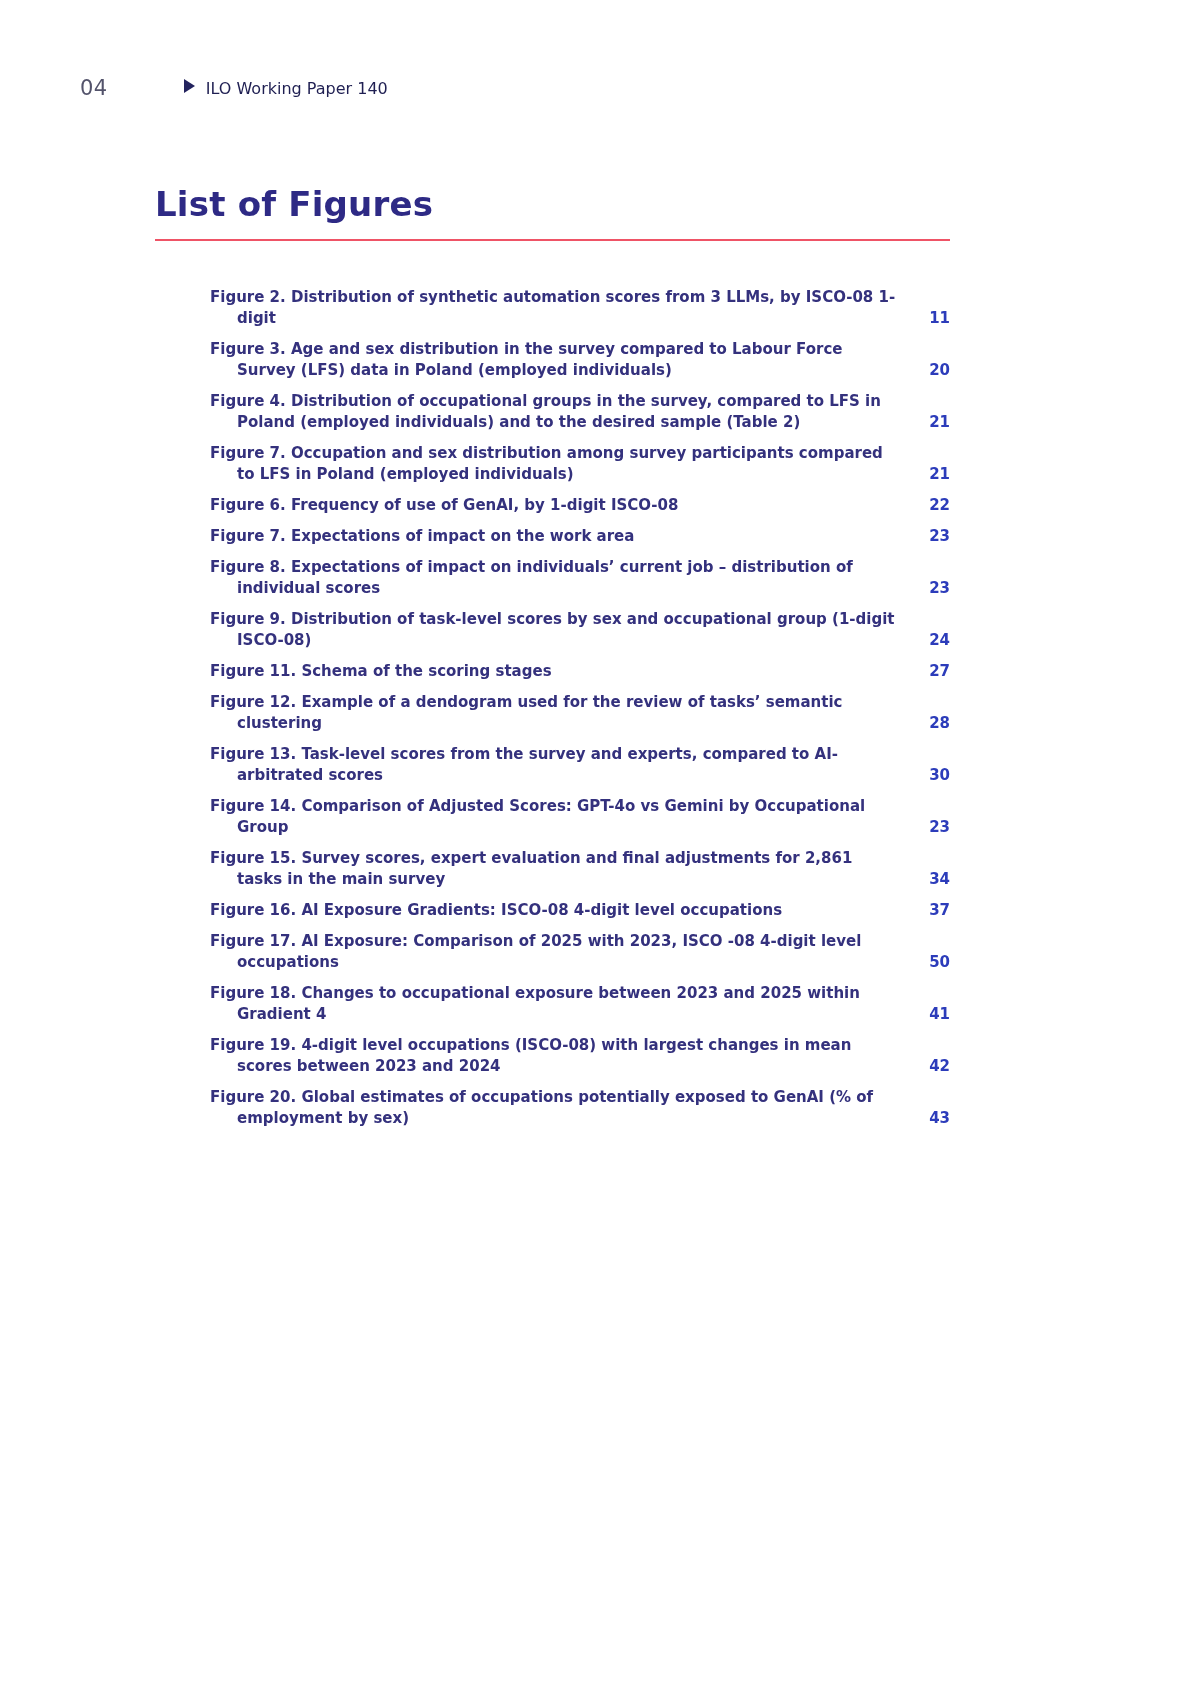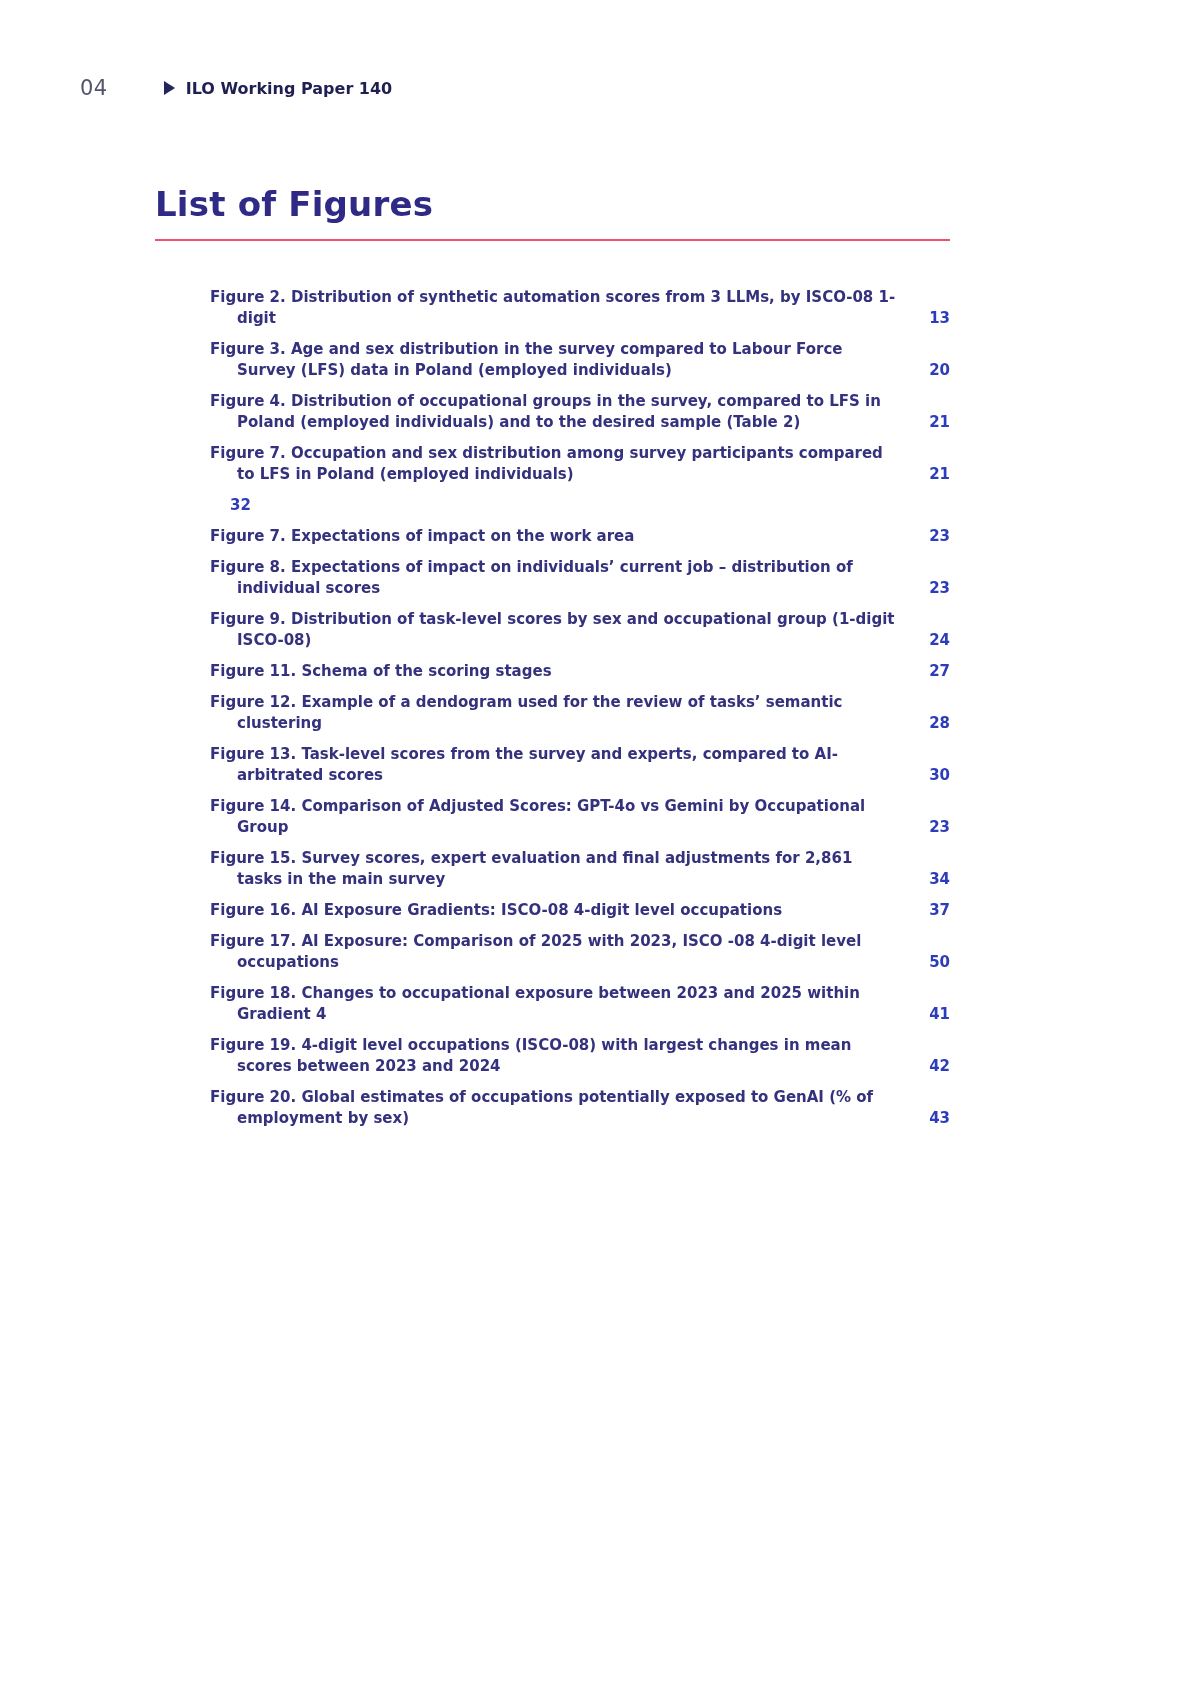--- a/index.html
+++ b/index.html
@@ -24,23 +24,22 @@
     display: flex;
     align-items: center;
   }
   .folio {
     font-size: 21px;
     color: #53536b;
     letter-spacing: 0.5px;
   }
   .header-right {
     display: flex;
-    align-items: center;
-    margin-left: 56px;
-    font-weight: bold;
+    align-items: flex-start;
+    margin-left: 76px;
   }
   .arrow-icon {
     width: 0;
     height: 0;
     border-left: 11px solid #23235e;
     border-top: 7px solid transparent;
     border-bottom: 7px solid transparent;
     margin-right: 11px;
     display: inline-block;
   }
@@ -108,40 +107,41 @@
     </span>
   </header>
 
   <main class="content">
     <h1 class="page-title">List of Figures</h1>
     <hr class="title-rule">
     <div class="figure-list">
 
   <div class="figure-row">
     <p class="figure-entry">Figure 2. Distribution of synthetic automation scores from 3 LLMs, by ISCO-08 1-digit</p>
-    <span class="figure-page">13</span>
+    <span class="figure-page">11</span>
   </div>
 
   <div class="figure-row">
     <p class="figure-entry">Figure 3. Age and sex distribution in the survey compared to Labour Force Survey (LFS) data in Poland (employed individuals)</p>
     <span class="figure-page">20</span>
   </div>
 
   <div class="figure-row">
     <p class="figure-entry">Figure 4. Distribution of occupational groups in the survey, compared to LFS in Poland (employed individuals) and to the desired sample (Table 2)</p>
     <span class="figure-page">21</span>
   </div>
 
   <div class="figure-row">
     <p class="figure-entry">Figure 7. Occupation and sex distribution among survey participants compared to LFS in Poland (employed individuals)</p>
     <span class="figure-page">21</span>
   </div>
 
   <div class="figure-row">
-    <span class="figure-page">32</span>
+    <p class="figure-entry">Figure 6. Frequency of use of GenAI, by 1-digit ISCO-08</p>
+    <span class="figure-page">22</span>
   </div>
 
   <div class="figure-row">
     <p class="figure-entry">Figure 7. Expectations of impact on the work area</p>
     <span class="figure-page">23</span>
   </div>
 
   <div class="figure-row">
     <p class="figure-entry">Figure 8. Expectations of impact on individuals’ current job – distribution of individual scores</p>
     <span class="figure-page">23</span>

